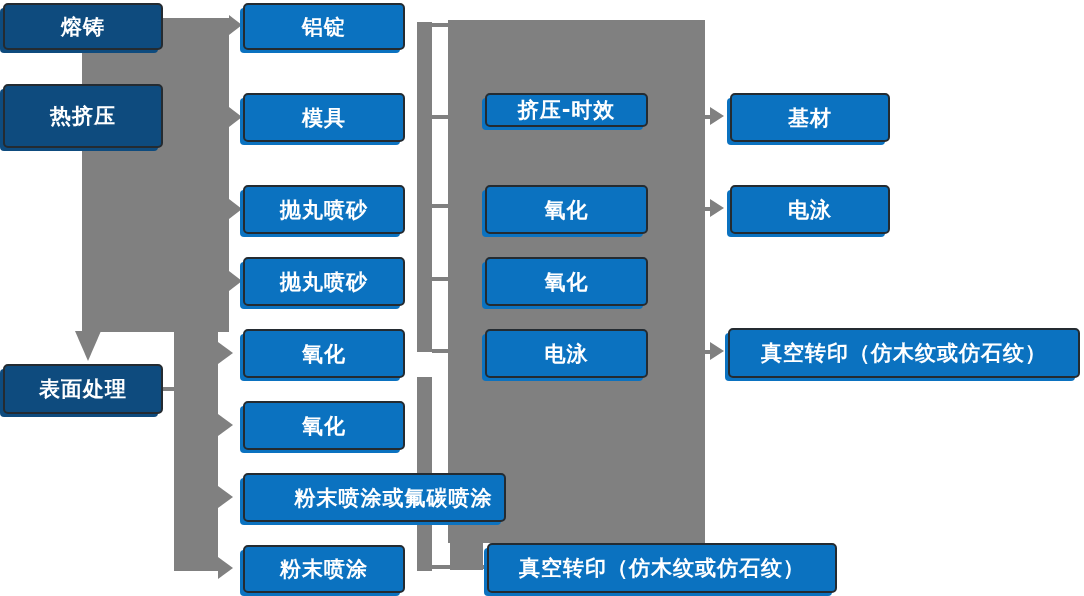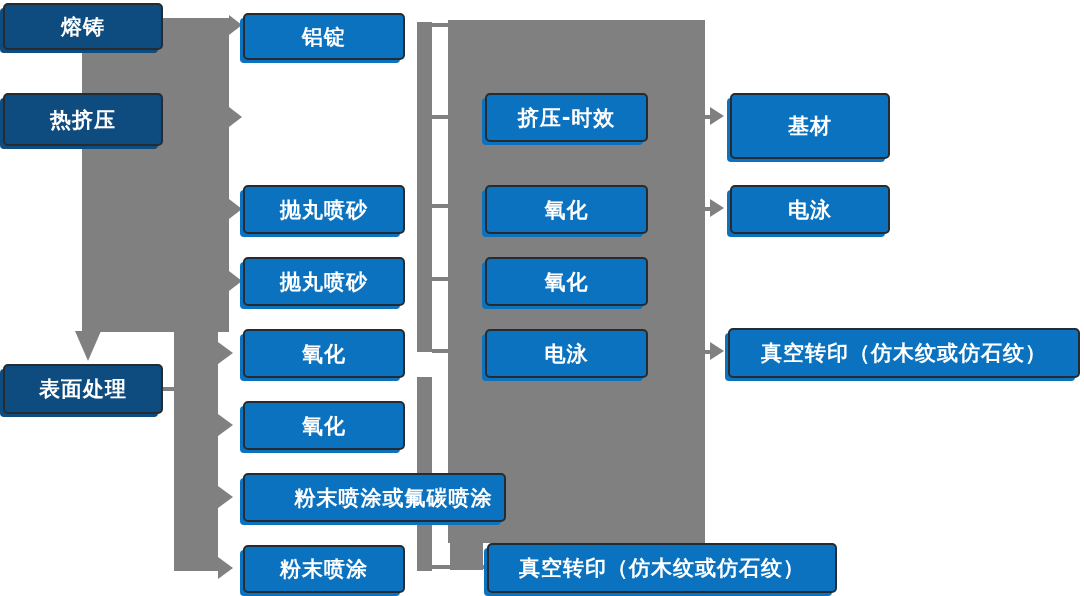--- a/index.html
+++ b/index.html
@@ -72,34 +72,35 @@
   <div class="conn" style="left:448px;top:20px;width:257px;height:523px;"></div>
 
   <div class="conn" style="left:698px;top:115px;width:12px;height:4px;"></div>
   <div class="arr-r" style="left:710px;top:107px;border-top-width:9px;border-bottom-width:9px;border-left-width:14px;"></div>
   <div class="conn" style="left:698px;top:207px;width:12px;height:4px;"></div>
   <div class="arr-r" style="left:710px;top:199px;border-top-width:9px;border-bottom-width:9px;border-left-width:14px;"></div>
   <div class="conn" style="left:698px;top:350px;width:12px;height:4px;"></div>
   <div class="arr-r" style="left:710px;top:342px;border-top-width:9px;border-bottom-width:9px;border-left-width:14px;"></div>
 
   <div class="node dark" style="left:3px;top:3px;width:160px;height:47px;">熔铸</div>
-  <div class="node dark" style="left:3px;top:93px;width:160px;height:53px;">热挤压</div>
+  <div class="node dark" style="left:3px;top:84px;width:160px;height:64px;">热挤压</div>
   <div class="node dark" style="left:3px;top:364px;width:160px;height:50px;">表面处理</div>
 
-  <div class="node bright" style="left:243px;top:13px;width:162px;height:47px;">铝锭</div>
+  <div class="node bright" style="left:243px;top:3px;width:162px;height:47px;">铝锭</div>
+  <div class="node bright" style="left:243px;top:93px;width:162px;height:49px;">模具</div>
   <div class="node bright" style="left:243px;top:185px;width:162px;height:49px;">抛丸喷砂</div>
   <div class="node bright" style="left:243px;top:257px;width:162px;height:49px;">抛丸喷砂</div>
   <div class="node bright" style="left:243px;top:329px;width:162px;height:49px;">氧化</div>
   <div class="node bright" style="left:243px;top:401px;width:162px;height:49px;">氧化</div>
   <div class="node bright" style="left:243px;top:473px;width:263px;height:49px;padding-left:38px;">粉末喷涂或氟碳喷涂</div>
   <div class="node bright" style="left:243px;top:545px;width:162px;height:48px;">粉末喷涂</div>
 
-  <div class="node bright" style="left:485px;top:93px;width:163px;height:49px;">挤压-时效</div>
+  <div class="node bright" style="left:485px;top:93px;width:163px;height:34px;">挤压-时效</div>
   <div class="node bright" style="left:485px;top:185px;width:163px;height:49px;">氧化</div>
   <div class="node bright" style="left:485px;top:257px;width:163px;height:49px;">氧化</div>
   <div class="node bright" style="left:485px;top:329px;width:163px;height:49px;">电泳</div>
   <div class="node bright" style="left:487px;top:543px;width:350px;height:50px;">真空转印（仿木纹或仿石纹）</div>
 
-  <div class="node bright" style="left:730px;top:93px;width:160px;height:66px;">基材</div>
+  <div class="node bright" style="left:730px;top:93px;width:160px;height:49px;">基材</div>
   <div class="node bright" style="left:730px;top:185px;width:160px;height:49px;">电泳</div>
   <div class="node bright" style="left:728px;top:328px;width:352px;height:50px;">真空转印（仿木纹或仿石纹）</div>
 
 </div>
 
 </body></html>

